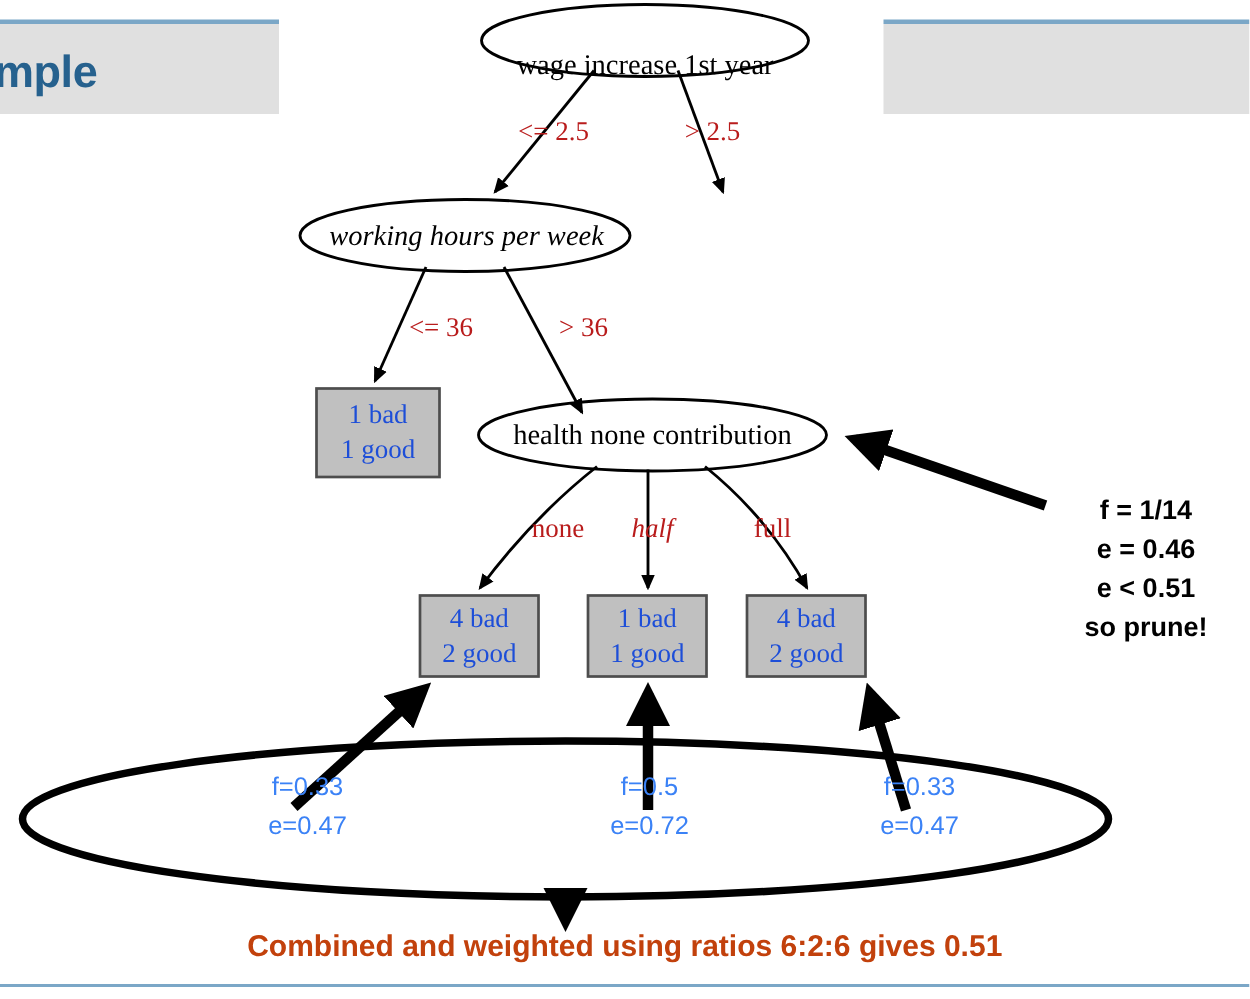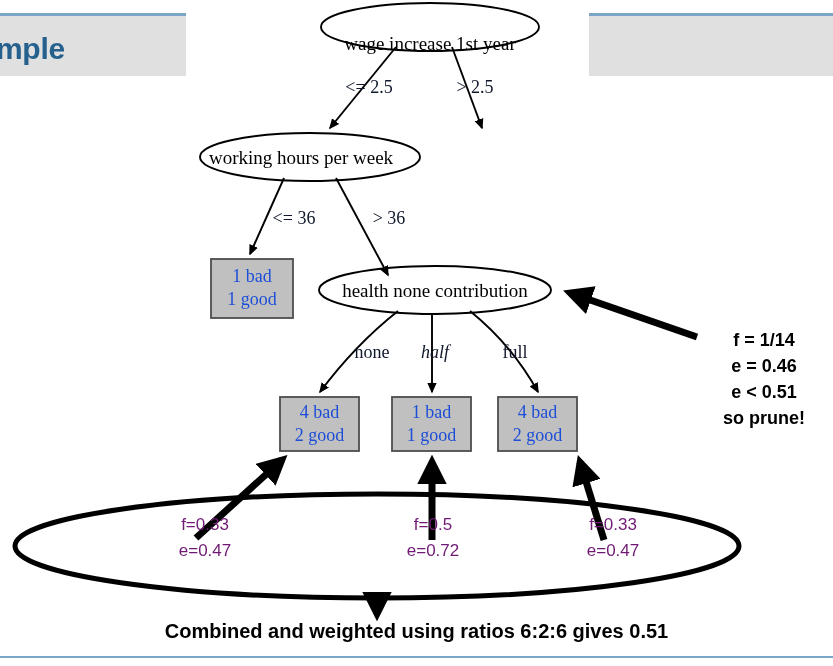--- a/index.html
+++ b/index.html
@@ -62,38 +62,38 @@
     font-family: "Liberation Serif", serif;
     font-size: 19px;
     color: #000;
     white-space: nowrap;
     text-align: center;
   }
   .edge-label {
     position: absolute;
     font-family: "Liberation Serif", serif;
     font-size: 18px;
-    color: #0f172a;
+    color: #b91c1c;
     white-space: nowrap;
     text-align: center;
   }
   .leaf-label {
     position: absolute;
     font-family: "Liberation Serif", serif;
     font-size: 18px;
     color: #1d4ed8;
     line-height: 1.28;
     text-align: center;
     white-space: nowrap;
   }
   .stat-label {
     position: absolute;
     font-family: "Liberation Sans", sans-serif;
     font-size: 17px;
-    color: #701a75;
+    color: #3b82f6;
     line-height: 1.55;
     text-align: center;
     white-space: nowrap;
   }
   #prune-note {
     position: absolute;
     left: 700px;
     top: 327px;
     width: 128px;
     font-family: "Liberation Sans", sans-serif;
@@ -105,21 +105,21 @@
     white-space: nowrap;
   }
   #caption {
     position: absolute;
     left: 0;
     top: 620px;
     width: 833px;
     font-family: "Liberation Sans", sans-serif;
     font-weight: bold;
     font-size: 20px;
-    color: #000000;
+    color: #c2410c;
     text-align: center;
     white-space: nowrap;
   }
 </style>
 </head>
 <body>
 
 <div id="slide">
 
   <div class="banner-rule" style="left:0px; top:13px; width:186px;"></div>
@@ -166,21 +166,21 @@
     <path d="M 196 538 L 282 460" fill="none" stroke="#000" stroke-width="7" marker-end="url(#fat-arrow)"></path>
     <path d="M 432 540 L 432 462" fill="none" stroke="#000" stroke-width="7" marker-end="url(#fat-arrow)"></path>
     <path d="M 604 540 L 580 462" fill="none" stroke="#000" stroke-width="7" marker-end="url(#fat-arrow)"></path>
 
     <path d="M 377 594 L 377 614" fill="none" stroke="#000" stroke-width="7" marker-end="url(#fat-arrow)"></path>
 
     <path d="M 697 337 L 570 293" fill="none" stroke="#000" stroke-width="7" marker-end="url(#fat-arrow)"></path>
   </svg>
 
   <div class="node-label" style="left:330px; top:17px; width:200px;margin-top:16px;">wage increase 1st year</div>
-  <div class="node-label" style="left:201px; top:147px; width:200px;">working hours per week</div>
+  <div class="node-label" style="left:211px; top:147px; width:200px;font-style:italic;">working hours per week</div>
   <div class="node-label" style="left:325px; top:280px; width:220px;">health none contribution</div>
 
   <div class="edge-label" style="left:334px; top:77px; width:70px;">&lt;= 2.5</div>
   <div class="edge-label" style="left:440px; top:77px; width:70px;">&gt; 2.5</div>
   <div class="edge-label" style="left:259px; top:208px; width:70px;">&lt;= 36</div>
   <div class="edge-label" style="left:354px; top:208px; width:70px;">&gt; 36</div>
   <div class="edge-label" style="left:340px; top:342px; width:64px;">none</div>
   <div class="edge-label" style="left:408px; top:342px; width:54px;font-style:italic;">half</div>
   <div class="edge-label" style="left:488px; top:342px; width:54px;">full</div>
 

